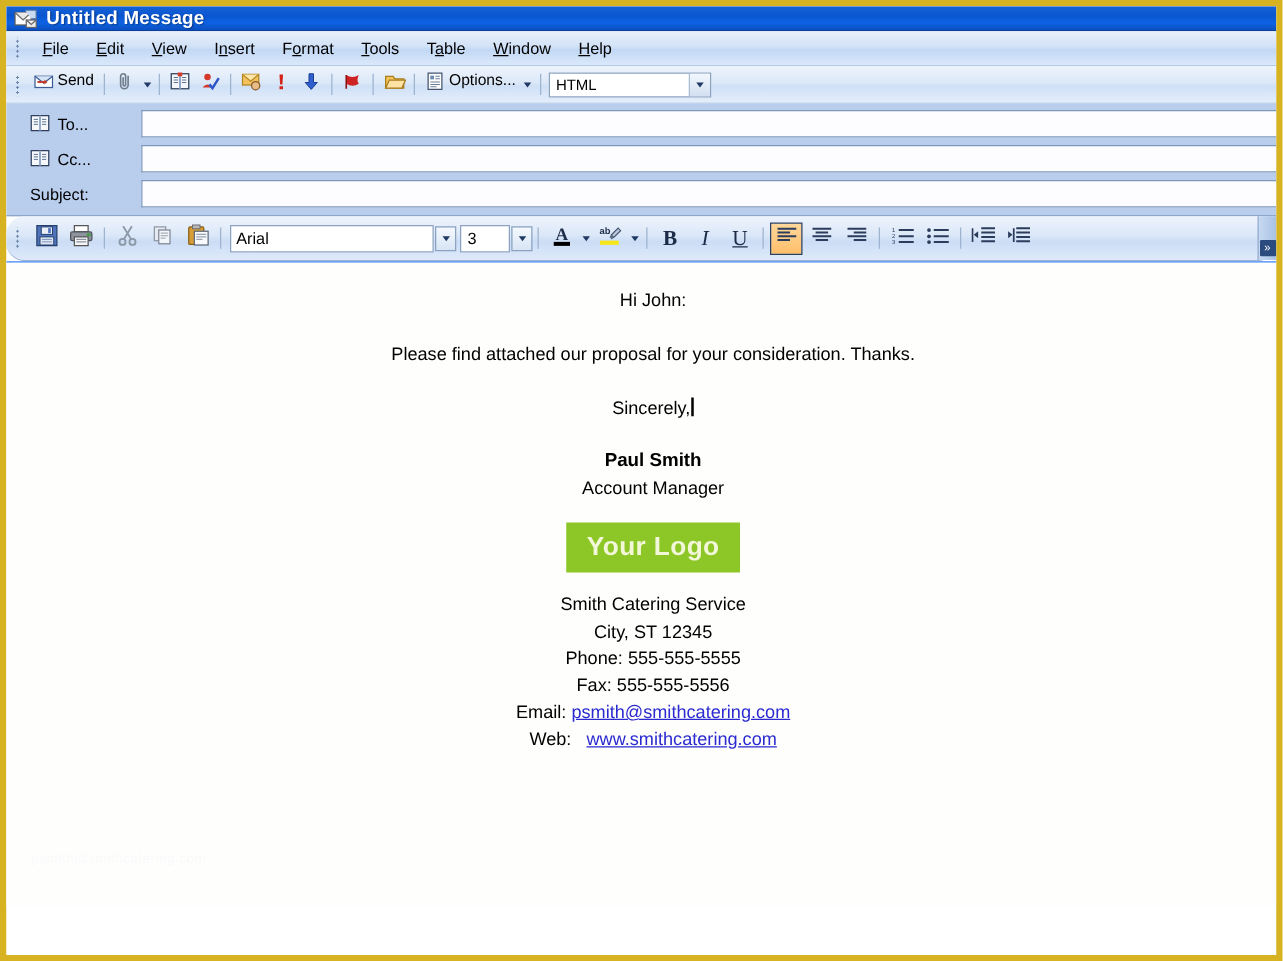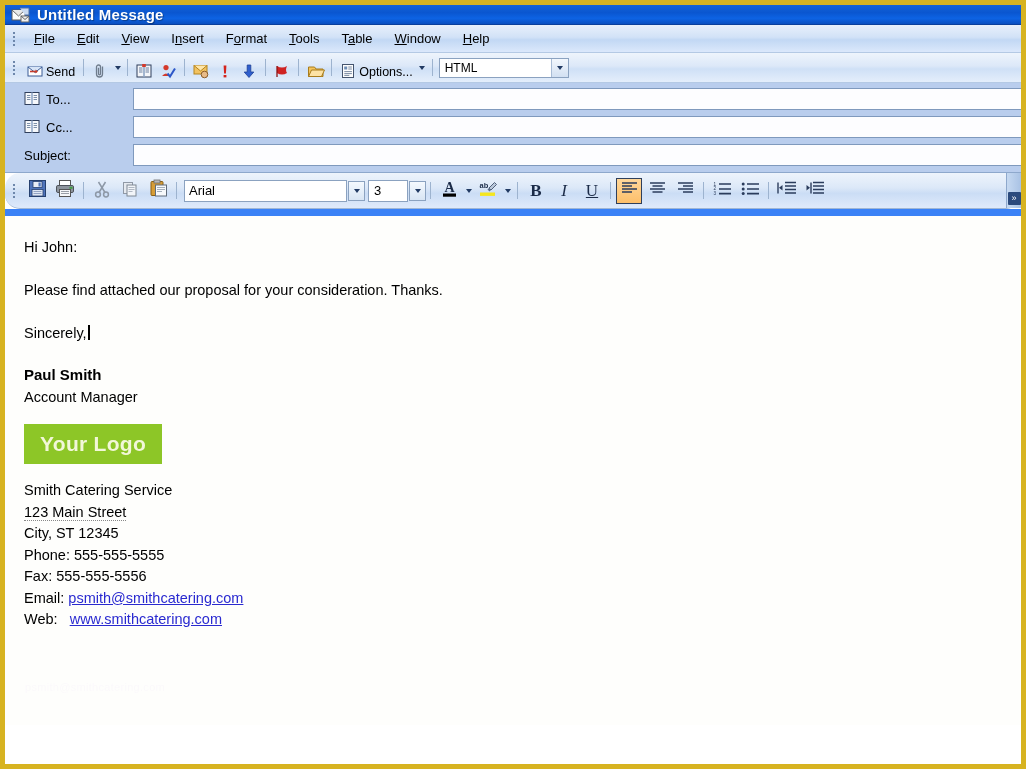--- a/index.html
+++ b/index.html
@@ -81,21 +81,21 @@
   #toolbar-standard {
     height: 29px;
     background: linear-gradient(to bottom,#eef4fc 0%, #dce8f8 45%, #cfe0f6 55%, #e4eefb 100%);
     display: flex;
     align-items: center;
     border-bottom: 1px solid #b4c9e4;
     font-size: 12.5px;
   }
   .tb-btn {
     display: flex;
-    align-items: flex-end;
+    align-items: flex-start;
     height: 22px;
     padding: 0 3px;
     margin: 0 1px;
     white-space: nowrap;
   }
   .tb-sep {
     width: 1px;
     height: 17px;
     background: #9db3cf;
     margin: 0 4px;
@@ -140,21 +140,21 @@
     border-bottom: 1px solid #8ea8cc;
   }
   .hrow {
     display: flex;
     align-items: center;
     height: 24px;
     margin-bottom: 4px;
   }
   .hrow:last-child { margin-bottom: 0; }
   .hlabel {
-    width: 128px;
+    width: 108px;
     display: flex;
     align-items: center;
     padding-left: 19px;
     box-sizing: border-box;
     font-size: 13px;
     color: #000;
     white-space: nowrap;
   }
   .hlabel .icon16 { margin-right: 6px; }
   .hfield {
@@ -235,26 +235,27 @@
     line-height: 13px;
     text-align: center;
     border-radius: 1px;
   }
 
   
   #body-area {
     position: relative;
     height: 516px;
     background: #fefefc;
-    border-top: 7px solid #3b82f6;
+    border-top: 1px solid #3b82f6;
     padding: 21px 0 0 19px;
     box-sizing: border-box;
     font-size: 14.5px;
     color: #000;
     overflow: hidden;
+    text-align: center;
   }
   #body-area p { margin: 0; }
   .body-line { line-height: 21px; }
   .gap { height: 22px; }
   .sig-name { font-weight: bold; font-size: 15px; font-family: Liberation Sans, sans-serif; line-height: 22px; }
   .sig-title { font-size: 14.5px; line-height: 22px; }
   .logo {
     display: inline-block;
     background: #8dc627;
     color: #f2f7d8;
@@ -688,21 +689,20 @@
     <div style="height:20px"></div>
 
     <p class="sig-name">Paul Smith</p>
     <p class="sig-title">Account Manager</p>
 
     <div>
       <span class="logo">Your Logo</span>
     </div>
 
     <p class="addr-line">Smith Catering Service</p>
-    <p class="addr-line"><span class="spellcheck">123 Main Street</span></p>
     <p class="addr-line">City, ST 12345</p>
     <p class="addr-line">Phone: 555-555-5555</p>
     <p class="addr-line">Fax: 555-555-5556</p>
     <p class="addr-line"><span>Email: </span><a class="maillink" href="#">psmith@smithcatering.com</a></p>
     <p class="addr-line"><span>Web:   </span><a class="weblink" href="#">www.smithcatering.com</a></p>
 
     <div id="watermark">psmith@smithcatering.com</div>
   </div>
 
 </div>

